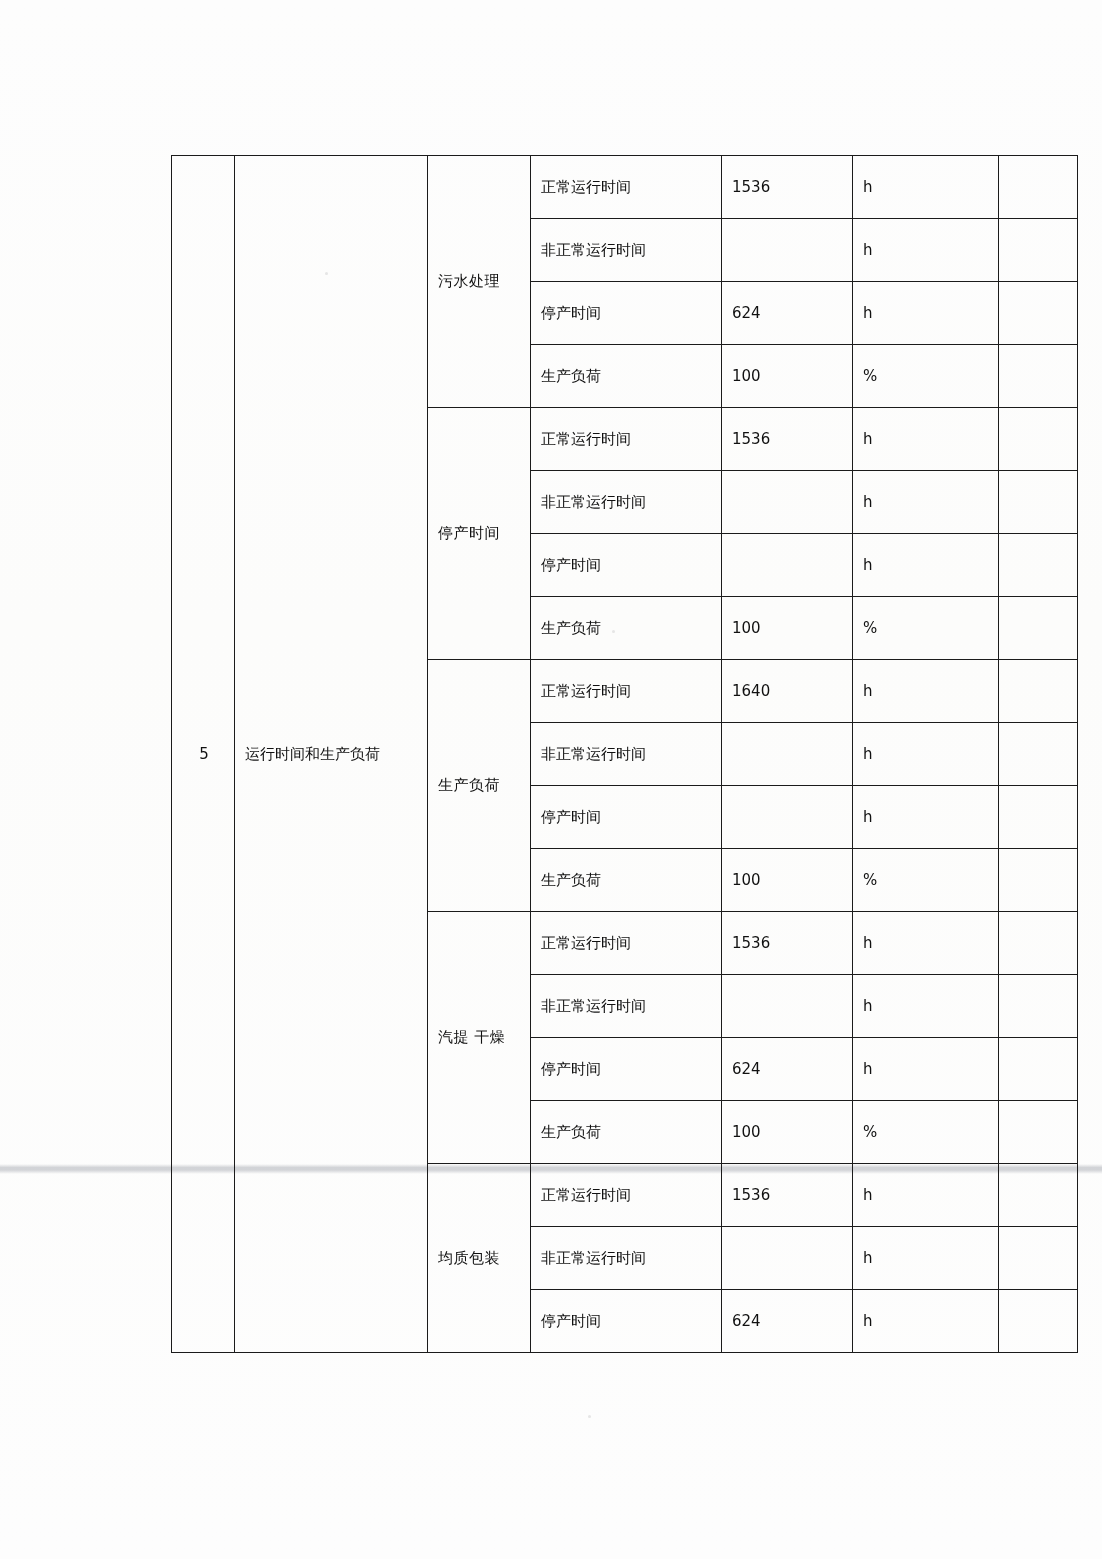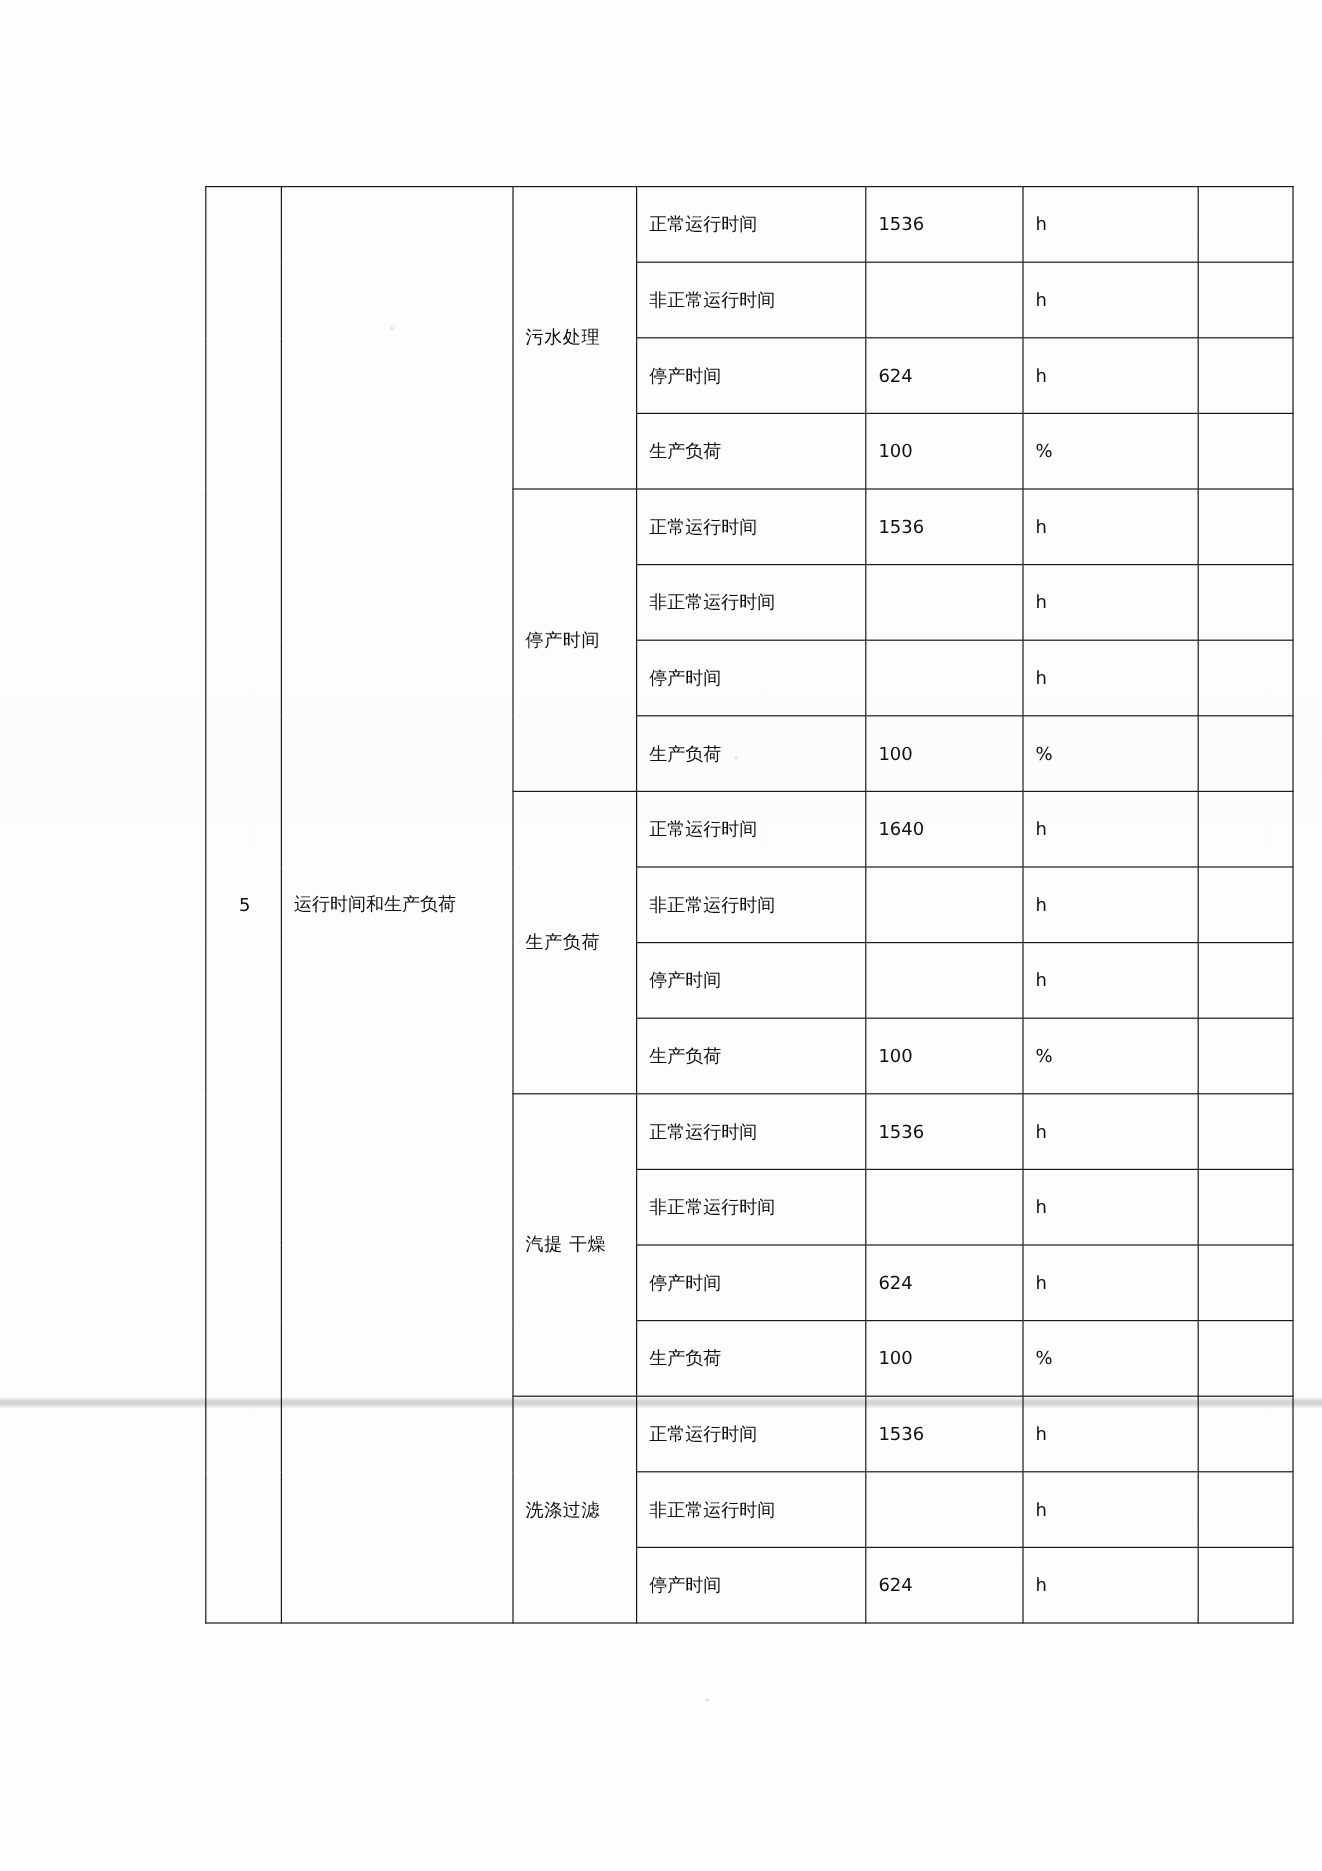--- a/index.html
+++ b/index.html
@@ -234,21 +234,21 @@
         </tr>
         <tr class="data-row">
           <td class="col-item">生产负荷</td>
           <td class="col-value">100</td>
           <td class="col-unit">%</td>
           <td class="col-remark"></td>
         </tr>
 
         <tr class="data-row">
           <td class="col-process" rowspan="3">
-            <span class="proc-text">洗涤过滤</span>
+            <span class="proc-text">均质包装</span>
           </td>
           <td class="col-item">正常运行时间</td>
           <td class="col-value">1536</td>
           <td class="col-unit">h</td>
           <td class="col-remark"></td>
         </tr>
         <tr class="data-row">
           <td class="col-item">非正常运行时间</td>
           <td class="col-value"></td>
           <td class="col-unit">h</td>

